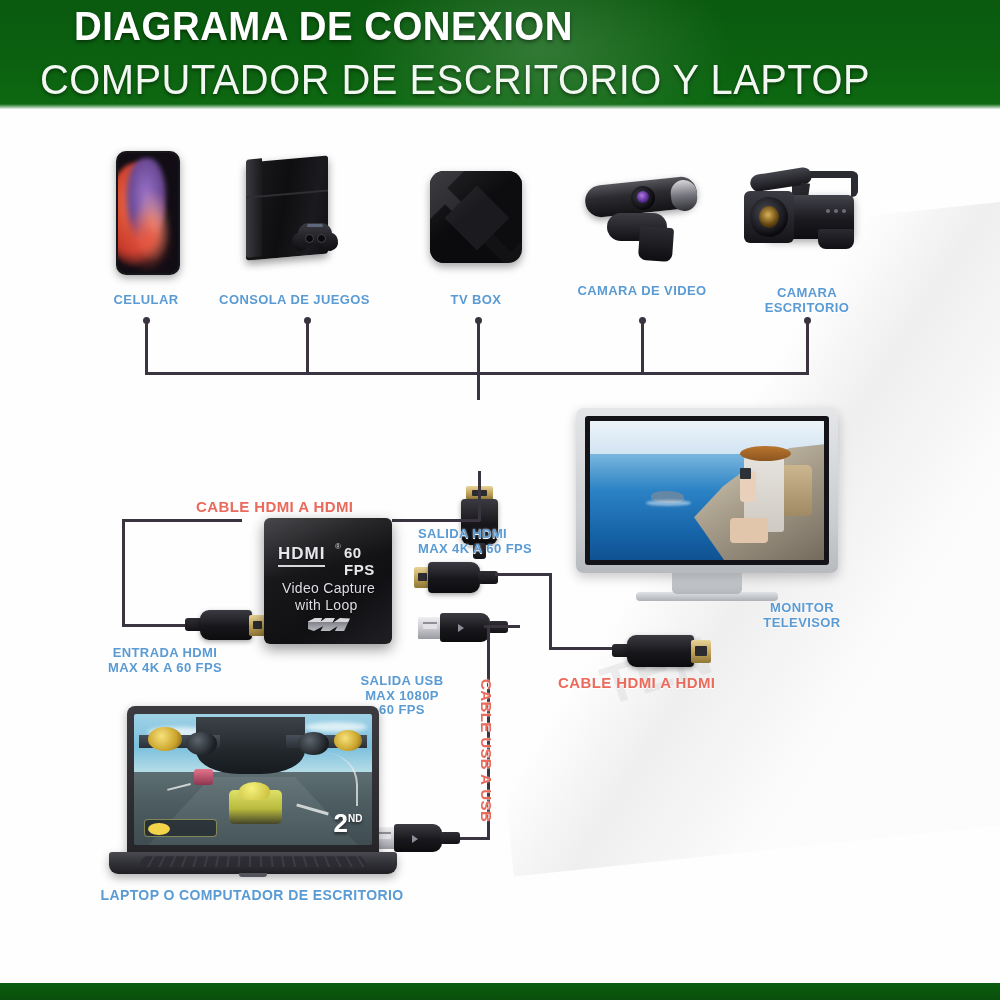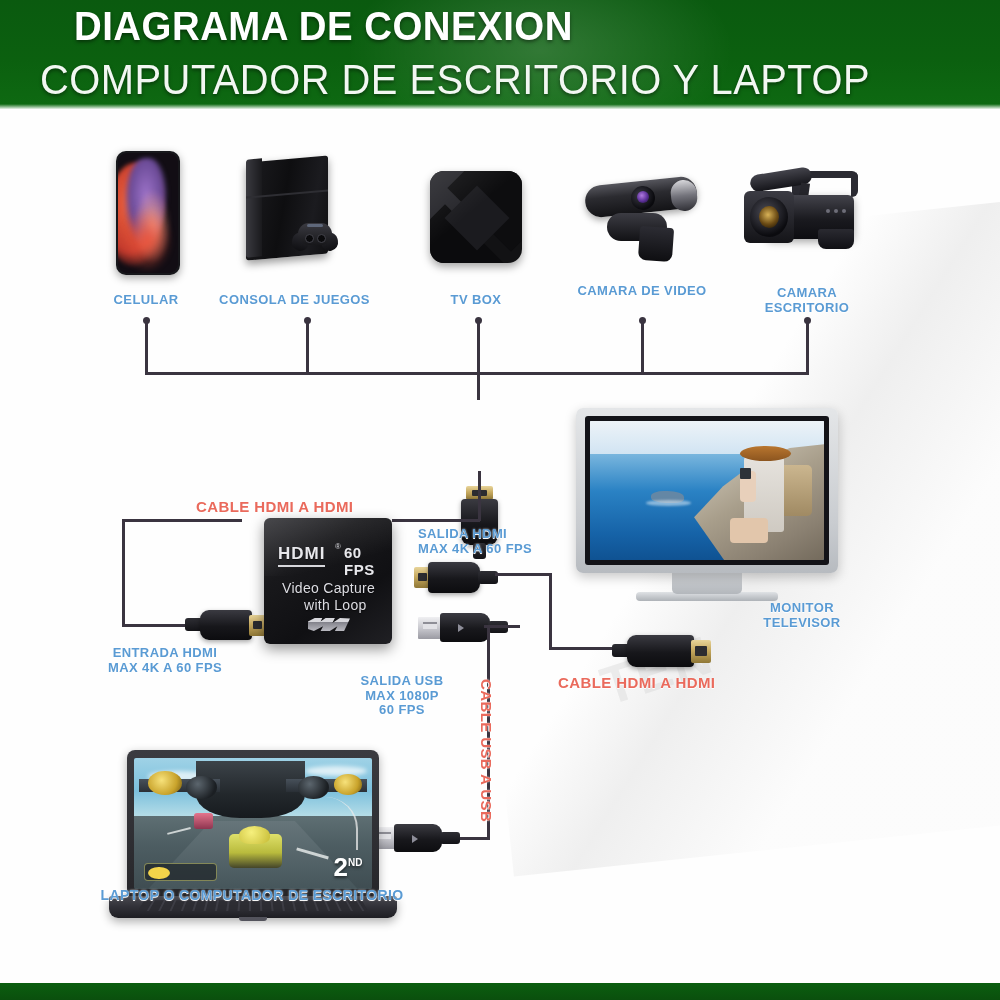--- a/index.html
+++ b/index.html
@@ -198,28 +198,28 @@
     background:linear-gradient(165deg,rgba(255,255,255,.13),rgba(255,255,255,0) 72%);}
   .cap-hdmi{position:absolute;left:14px;top:26px;font-size:17px;font-weight:bold;color:#e8e8ec;
     letter-spacing:1px;font-family:"Liberation Sans",sans-serif;
     border-bottom:2px solid #d7d7dc;padding-bottom:1px;
     text-shadow:0 1px 1px rgba(0,0,0,.6);}
   .cap-reg{position:absolute;left:71px;top:24px;font-size:8px;color:#d9d9de;}
   .cap-fps{position:absolute;left:80px;top:26px;font-size:15px;font-weight:bold;color:#e8e8ec;letter-spacing:.5px;}
   .cap-l1{position:absolute;left:18px;top:62px;font-size:14px;color:#dcdce2;letter-spacing:.3px;
           text-shadow:0 1px 1px rgba(0,0,0,.55);}
   .cap-l2{position:absolute;left:31px;top:79px;font-size:14px;color:#dcdce2;letter-spacing:.3px;
-          text-shadow:0 1px 1px rgba(0,0,0,.55);margin-left:9px;}
+          text-shadow:0 1px 1px rgba(0,0,0,.55);}
   .cap-logo{position:absolute;left:44px;top:99px;width:42px;height:15px;
     background:linear-gradient(180deg,#e9e9ee 35%,#8d8d96 36%,#cfcfd6);
     clip-path:polygon(0 30%,16% 6%,34% 6%,30% 30%,42% 6%,64% 6%,58% 40%,76% 6%,100% 10%,86% 94%,64% 94%,70% 62%,52% 94%,30% 94%,36% 62%,14% 94%,0 80%);
     opacity:.92;}
 
   
-  .laptop{width:300px;height:180px;margin-top:44px;}
+  .laptop{width:300px;height:180px;}
   .lap-lid{position:absolute;left:24px;top:0;width:252px;height:148px;border-radius:8px 8px 2px 2px;
     background:linear-gradient(180deg,#3b3b40,#26262a);padding:8px 7px 9px 7px;box-sizing:border-box;
     box-shadow:0 3px 10px rgba(0,0,0,.3);}
   .lap-scr{width:100%;height:100%;overflow:hidden;position:relative;background:#2b3b44;border-radius:2px;}
   .g-sky{position:absolute;left:0;top:0;width:100%;height:46%;
     background:linear-gradient(180deg,#9fd2e6 0%,#7cc0dd 55%,#b9dfe8 100%);}
   .g-cloud{position:absolute;width:26%;height:8%;border-radius:50%;background:rgba(255,255,255,.7);filter:blur(2px);}
   .g-ground{position:absolute;left:0;top:44%;width:100%;height:56%;
     background:linear-gradient(180deg,#5e6f73 0%,#4d5d62 40%,#3f4d52 100%);}
   .g-road{position:absolute;left:6%;top:48%;width:88%;height:52%;

